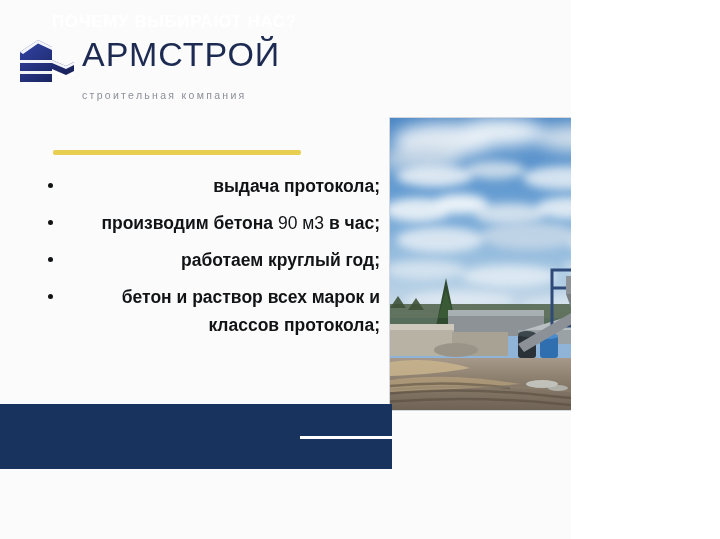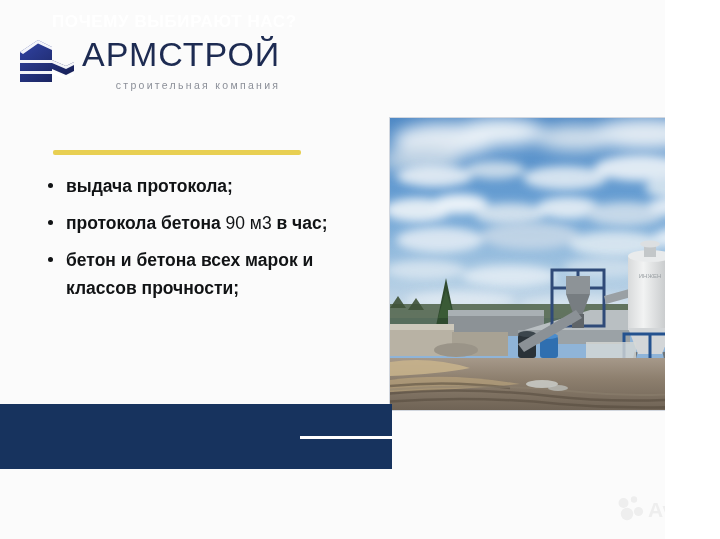--- a/index.html
+++ b/index.html
@@ -2,21 +2,21 @@
 <html><head>
 <meta charset="utf-8">
 <style>
   html, body {
     margin: 0;
     padding: 0;
     background: #ffffff;
   }
   #ad {
     position: relative;
-    width: 665px;
+    width: 571px;
     height: 539px;
     background: #fbfbfb;
     overflow: hidden;
     font-family: "Liberation Sans", sans-serif;
   }
 
   
   #logo-block {
     position: absolute;
     left: 18px;
@@ -41,23 +41,22 @@
     color: #1d2b52;
     line-height: 34px;
     white-space: nowrap;
   }
   #logo-tagline {
     font-size: 10.5px;
     font-weight: 400;
     letter-spacing: 2.3px;
     color: #8b8f98;
     line-height: 13px;
-    margin-top: 8px;
+    margin-top: 18px;
     white-space: nowrap;
-    text-align: right;
   }
 
   
   #accent-rule {
     position: absolute;
     left: 53px;
     top: 150px;
     width: 248px;
     height: 5px;
     background: #e8cf52;
@@ -75,20 +74,21 @@
     list-style: none;
   }
   #features li {
     position: relative;
     padding-left: 26px;
     margin-bottom: 9px;
     font-size: 17.5px;
     font-weight: bold;
     line-height: 28px;
     color: #111315;
+    text-align: right;
   }
   #features li::before {
     content: "";
     position: absolute;
     left: 8px;
     top: 11px;
     width: 5px;
     height: 5px;
     border-radius: 50%;
     background: #111315;
@@ -178,24 +178,27 @@
     </div>
   </div>
 
   <div id="accent-rule"></div>
 
   <ul id="features">
     <li>
       <span>выдача протокола;</span>
     </li>
     <li>
-      <span>протокола бетона </span><span class="light">90 м3</span><span> в час;</span>
+      <span>производим бетона </span><span class="light">90 м3</span><span> в час;</span>
     </li>
     <li>
-      <span>бетон и бетона всех марок и классов прочности;</span>
+      <span>работаем круглый год;</span>
+    </li>
+    <li>
+      <span>бетон и раствор всех марок и классов протокола;</span>
     </li>
   </ul>
 
   <div id="photo-frame">
     <svg id="photo-svg" viewBox="0 0 305 292" preserveAspectRatio="xMidYMid slice">
       <defs>
         <linearGradient id="sky" x1="0" y1="0" x2="0" y2="1">
           <stop offset="0%" stop-color="#4c87c4"></stop>
           <stop offset="45%" stop-color="#6ba1d4"></stop>
           <stop offset="78%" stop-color="#a8c8e2"></stop>

